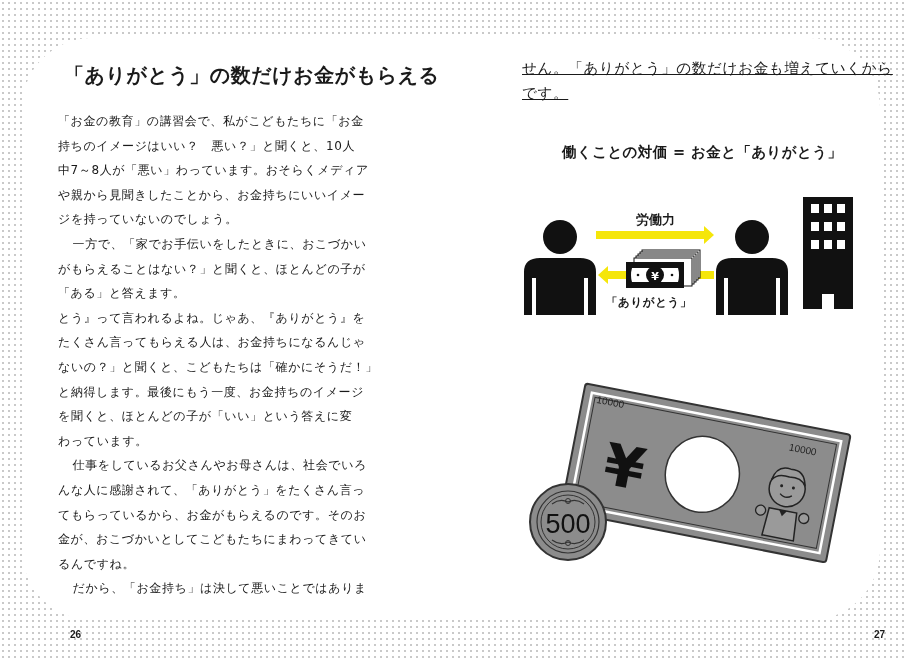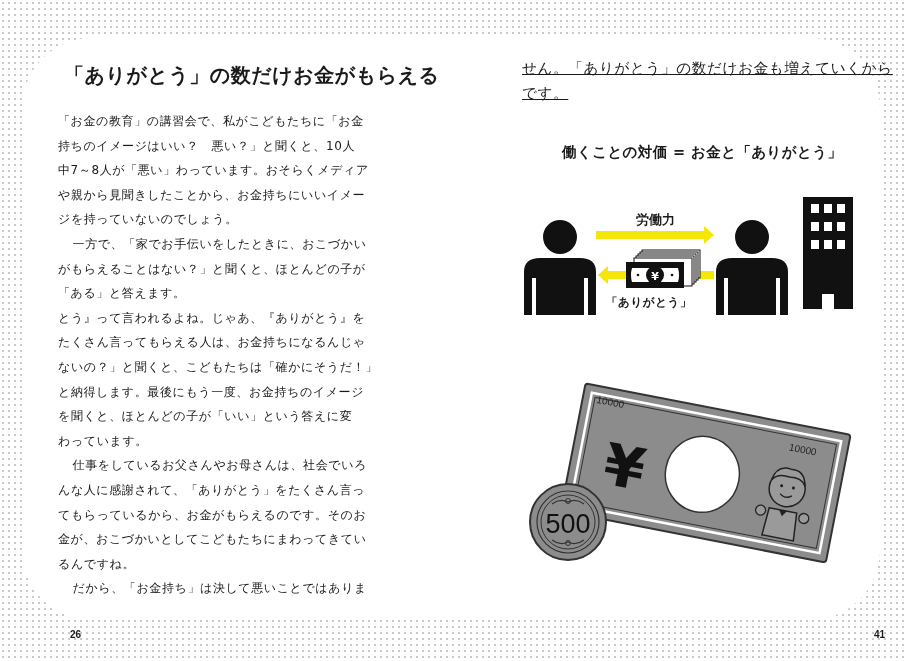--- a/index.html
+++ b/index.html
@@ -174,13 +174,13 @@
     <circle cx="48" cy="142" r="31" fill="none" stroke="#333" stroke-width="1.2"></circle>
     <circle cx="48" cy="142" r="27" fill="none" stroke="#333" stroke-width="1"></circle>
     <path d="M32 124 Q40 118 48 122 Q56 118 64 124" fill="none" stroke="#333" stroke-width="1.2"></path>
     <path d="M32 160 Q40 166 48 162 Q56 166 64 160" fill="none" stroke="#333" stroke-width="1.2"></path>
     <circle cx="48" cy="121" r="2.5" fill="none" stroke="#333" stroke-width="1"></circle>
     <circle cx="48" cy="163" r="2.5" fill="none" stroke="#333" stroke-width="1"></circle>
     <text x="48" y="153" font-size="27" fill="#111" text-anchor="middle" font-family="Liberation Sans, sans-serif">500</text>
   </g>
 </svg>
 
-<div class="page-number" style="left:874px;">41</div>
+<div class="page-number" style="left:874px;">27</div>
 
 </body></html>

